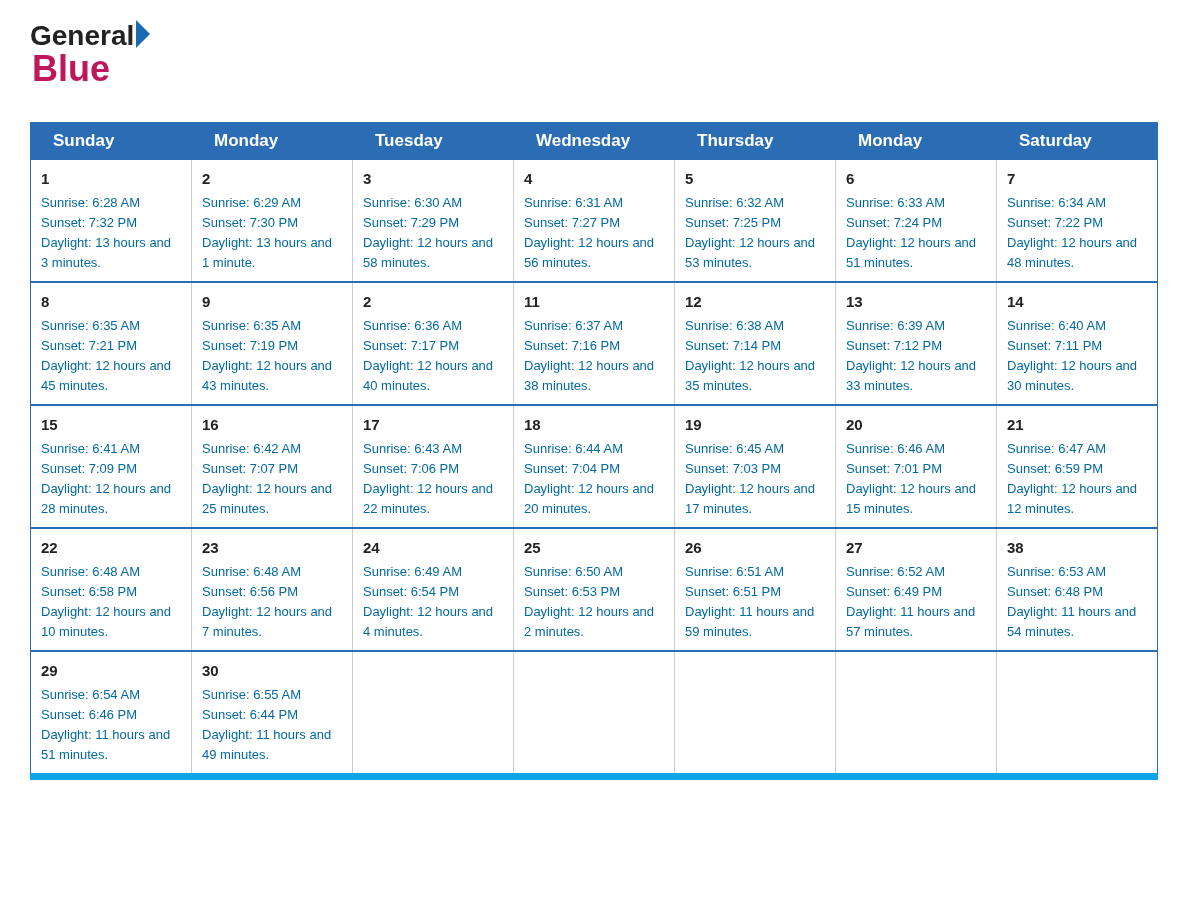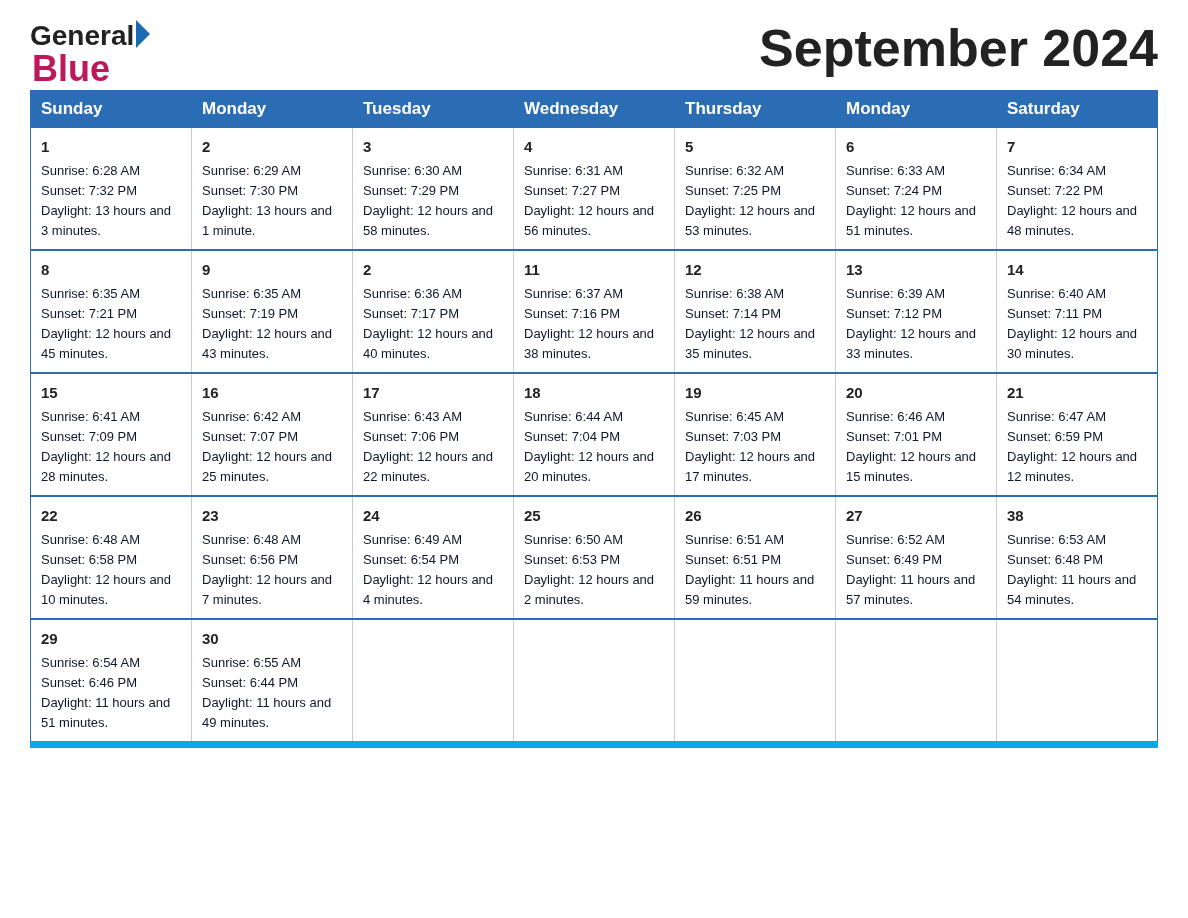--- a/index.html
+++ b/index.html
@@ -8,21 +8,21 @@
       background: #fff;
       color: #222;
       width: 1188px;
       min-height: 918px;
       padding: 20px 30px;
     }
     .header {
       display: flex;
       justify-content: space-between;
       align-items: flex-start;
-      margin-bottom: 0;
+      margin-bottom: 32px;
     }
     .logo {
       display: flex;
       flex-direction: column;
       align-items: flex-start;
     }
     .logo-text {
       font-size: 28px;
       font-weight: bold;
       color: #222;
@@ -68,21 +68,21 @@
       border-collapse: collapse;
       table-layout: fixed;
     }
     thead tr {
       background-color: #2a6db5;
     }
     thead th {
       color: #fff;
       font-size: 17px;
       font-weight: 600;
-      padding: 8px 10px;
+      padding: 8px 22px;
       text-align: left;
       border: 1px solid #2a6db5;
     }
     tbody tr {
       border-bottom: 2px solid #2a6db5;
     }
     tbody td {
       vertical-align: top;
       padding: 8px 10px;
       font-size: 13.5px;
@@ -94,21 +94,21 @@
     }
     tbody td:first-child { border-left: 1px solid #2a6db5; }
     tbody td:last-child { border-right: 1px solid #2a6db5; }
     .day-number {
       font-size: 15px;
       font-weight: bold;
       margin-bottom: 2px;
     }
     .day-info {
       font-size: 13px;
-      color: #0f172a;
+      color: #0369a1;
       line-height: 1.55;
     }
     tbody tr:last-child {
       border-bottom: 7px solid #0ea5e9;
     }
     .empty-cell {
       background: #fff;
     }
   </style>
 </head>
@@ -116,21 +116,20 @@
 
 <div class="header">
   <div class="logo">
     <div class="logo-text">
       <span class="logo-general">General</span>
       <span class="logo-arrow"></span>
     </div>
     <div class="logo-blue">Blue</div>
   </div>
   <div class="title-section">
-    <div class="month-title">September 2024</div>
   </div>
 </div>
 
 <table>
   <thead>
     <tr>
     <th>Sunday</th>
         <th>Monday</th>
         <th>Tuesday</th>
         <th>Wednesday</th>

